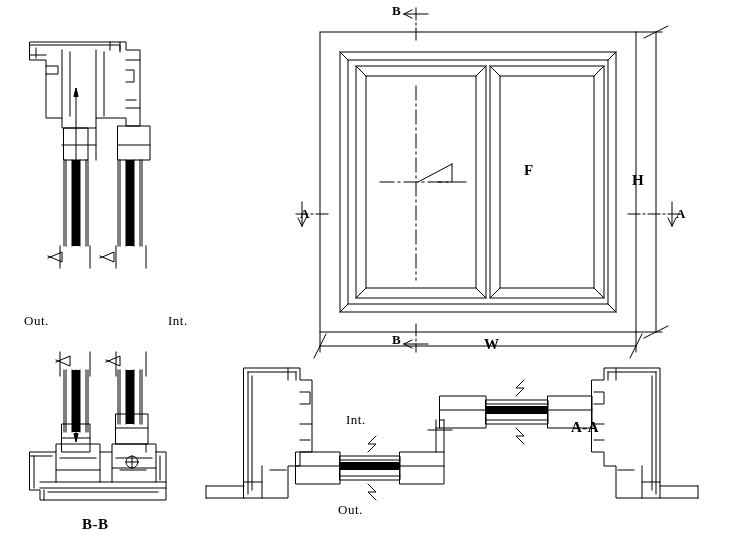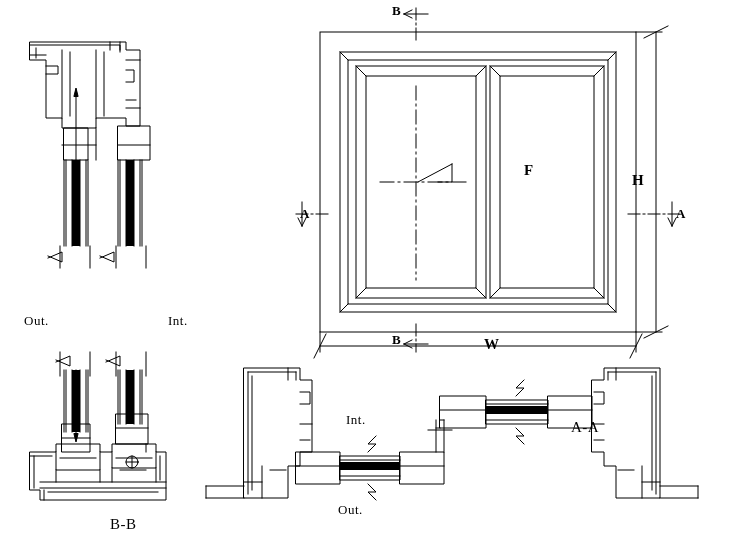--- a/index.html
+++ b/index.html
@@ -10,21 +10,21 @@
   }
   #sheet{position:absolute;left:0;top:0;width:750px;height:557px;}
   .lbl{
     position:absolute;
     font-family:"Liberation Serif", serif;
     font-size:13px;
     color:#000;
     white-space:nowrap;
     letter-spacing:0.5px;
   }
-  .lbl.big{font-size:15px;font-weight:normal;}
+  .lbl.big{font-size:15px;font-weight:bold;}
   svg{display:block;}
 </style>
 </head>
 <body>
 
 <div id="sheet">
 
 <svg width="750" height="557" viewBox="0 0 750 557">
   <g fill="none" stroke="#000" stroke-width="1" stroke-linecap="square" stroke-linejoin="miter">
 
@@ -260,21 +260,21 @@
 
     <path d="M444 420 L440 420"></path>
     <path d="M436 428 L440 428"></path>
   </g>
 
   </g>
 </svg>
 
 <div class="lbl" style="left:24px;top:313px;">Out.</div>
 <div class="lbl" style="left:168px;top:313px;">Int.</div>
-<div class="lbl big" style="left:110px;top:516px;">B-B</div>
+<div class="lbl big" style="left:82px;top:516px;">B-B</div>
 <div class="lbl big" style="left:571px;top:419px;">A-A</div>
 <div class="lbl" style="left:338px;top:502px;">Out.</div>
 <div class="lbl" style="left:346px;top:412px;">Int.</div>
 <div class="lbl big" style="left:524px;top:162px;font-weight:bold;">F</div>
 <div class="lbl big" style="left:484px;top:336px;font-weight:bold;">W</div>
 <div class="lbl big" style="left:632px;top:172px;font-weight:bold;">H</div>
 <div class="lbl" style="left:392px;top:3px;font-weight:bold;">B</div>
 <div class="lbl" style="left:392px;top:332px;font-weight:bold;">B</div>
 <div class="lbl" style="left:300px;top:206px;font-weight:bold;">A</div>
 <div class="lbl" style="left:676px;top:206px;font-weight:bold;">A</div>

